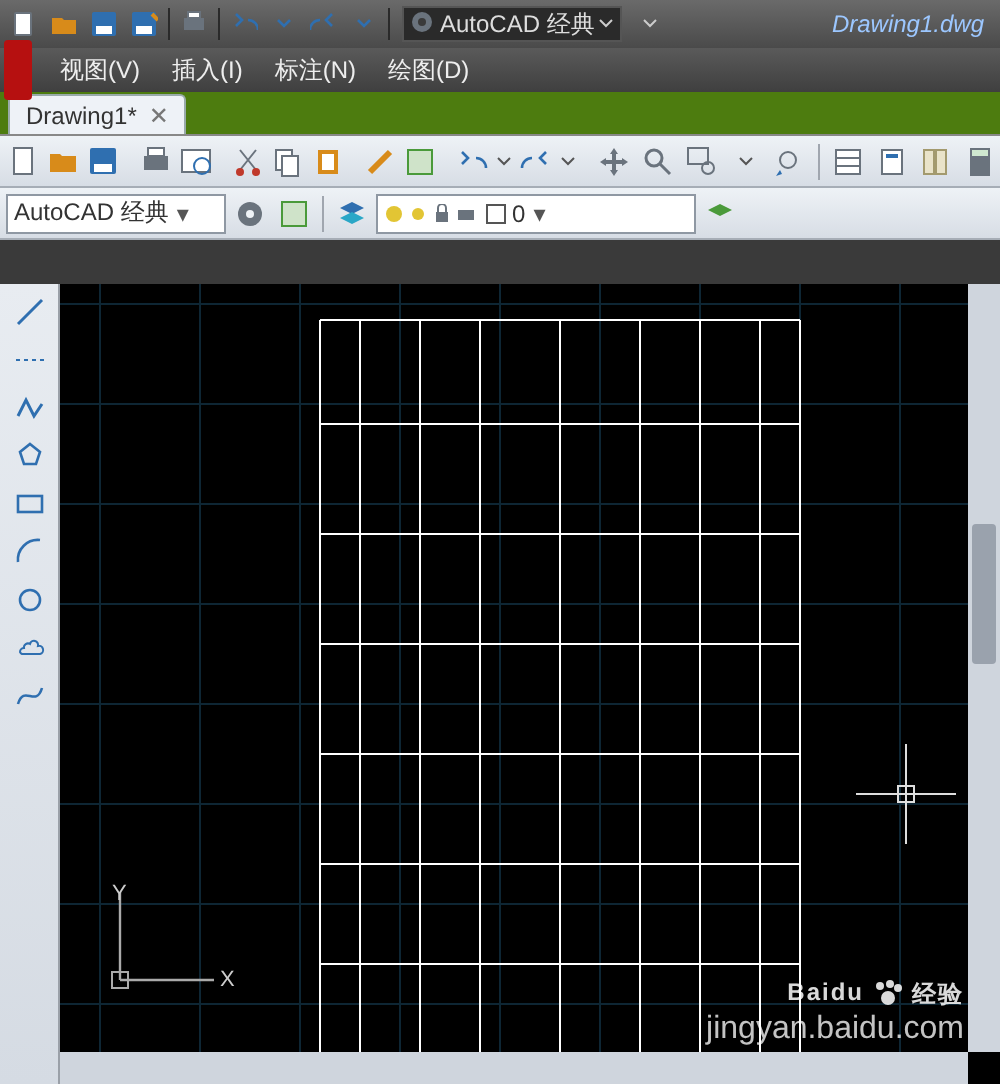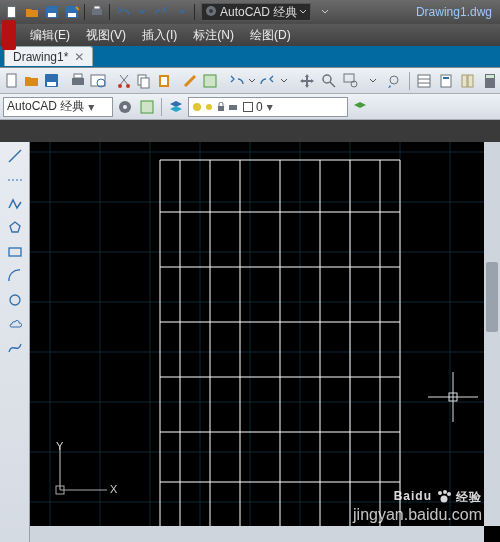--- a/index.html
+++ b/index.html
@@ -5,31 +5,31 @@
 * { margin:0; padding:0; box-sizing:border-box; font-family:"Microsoft YaHei",SimSun,Arial,sans-serif; font-size:12px; user-select:none; }
 body { width:500px; height:542px; background:#3a3a3a; overflow:hidden; position:relative; }
 
 
 .qat { height:24px; background:linear-gradient(#6a6a6a,#4a4a4a); display:flex; align-items:center; padding:0 2px; }
 .qat .qbtn { width:18px; height:18px; display:flex; align-items:center; justify-content:center; margin:0 1px; color:#ddd; }
 .qat .sep { width:1px; height:16px; background:#2a2a2a; margin:0 2px; }
 .qat .ws-combo { display:flex; align-items:center; background:#2a2a2a; border:1px solid #555; height:18px; padding:0 3px; margin:0 4px; color:#ddd; min-width:110px; }
 .qat .ws-combo .gear { margin-right:3px; }
 .qat .ws-combo .chev { margin-left:auto; }
-.qat .title { margin-left:auto; padding-right:6px; color:#9cc7ff; }
+.qat .title { margin-left:auto; padding-right:6px; color:#9cc7ff; font-style:italic; }
 
 
 .app-btn { position:absolute; left:2px; top:20px; width:14px; height:30px; background:#b61010; border-radius:2px; z-index:5;}
 
 
 .menubar { height:22px; background:linear-gradient(#5a5a5a,#3f3f3f); display:flex; align-items:center; padding-left:22px; }
 .menubar .mitem { color:#eee; padding:0 8px; height:100%; display:flex; align-items:center; }
 
 
-.tabbar { height:22px; background:#0369a1; display:flex; align-items:flex-start; padding-left:4px; border-bottom:1px solid #888;}
+.tabbar { height:22px; background:#4d7c0f; display:flex; align-items:center; padding-left:4px; border-bottom:1px solid #888;}
 .tabbar .dtab { background:#eef2f7; border:1px solid #9aa; border-bottom:none; border-radius:3px 3px 0 0; height:20px; padding:1px 8px 0 8px; display:flex; align-items:center; color:#333; }
 .tabbar .dtab .x { margin-left:6px; color:#777; }
 
 
 .tbar { height:26px; background:linear-gradient(#eef2f6,#d7dde5); border-bottom:1px solid #a6adb6; display:flex; align-items:center; padding:0 3px; gap:2px; }
 .tbar .ico { width:20px; height:20px; display:flex; align-items:center; justify-content:center; border:1px solid transparent; border-radius:2px;}
 .tbar .ico svg { display:block; }
 .tbar .vsep { width:1px; height:18px; background:#a0a6af; margin:0 2px; }
 .tbar .combo { height:20px; background:#fff; border:1px solid #8f98a3; display:flex; align-items:center; padding:0 3px; color:#333; }
 .tbar .combo .chev { margin-left:4px; color:#555; }
@@ -139,21 +139,20 @@
       <svg width="8" height="8">
         <path d="M1 2l3 3 3-3" stroke="#ccc" fill="none"></path>
       </svg>
     </div>
   <span class="title">Drawing1.dwg</span>
 </div>
 
 <div class="app-btn"></div>
 
 <div class="menubar">
-  <div class="mitem">编辑(E)</div>
   <div class="mitem">视图(V)</div>
   <div class="mitem">插入(I)</div>
   <div class="mitem">标注(N)</div>
   <div class="mitem">绘图(D)</div>
 </div>
 
 <div class="tabbar">
   <div class="dtab">
     <span>Drawing1*</span>
     <span class="x">✕</span>

